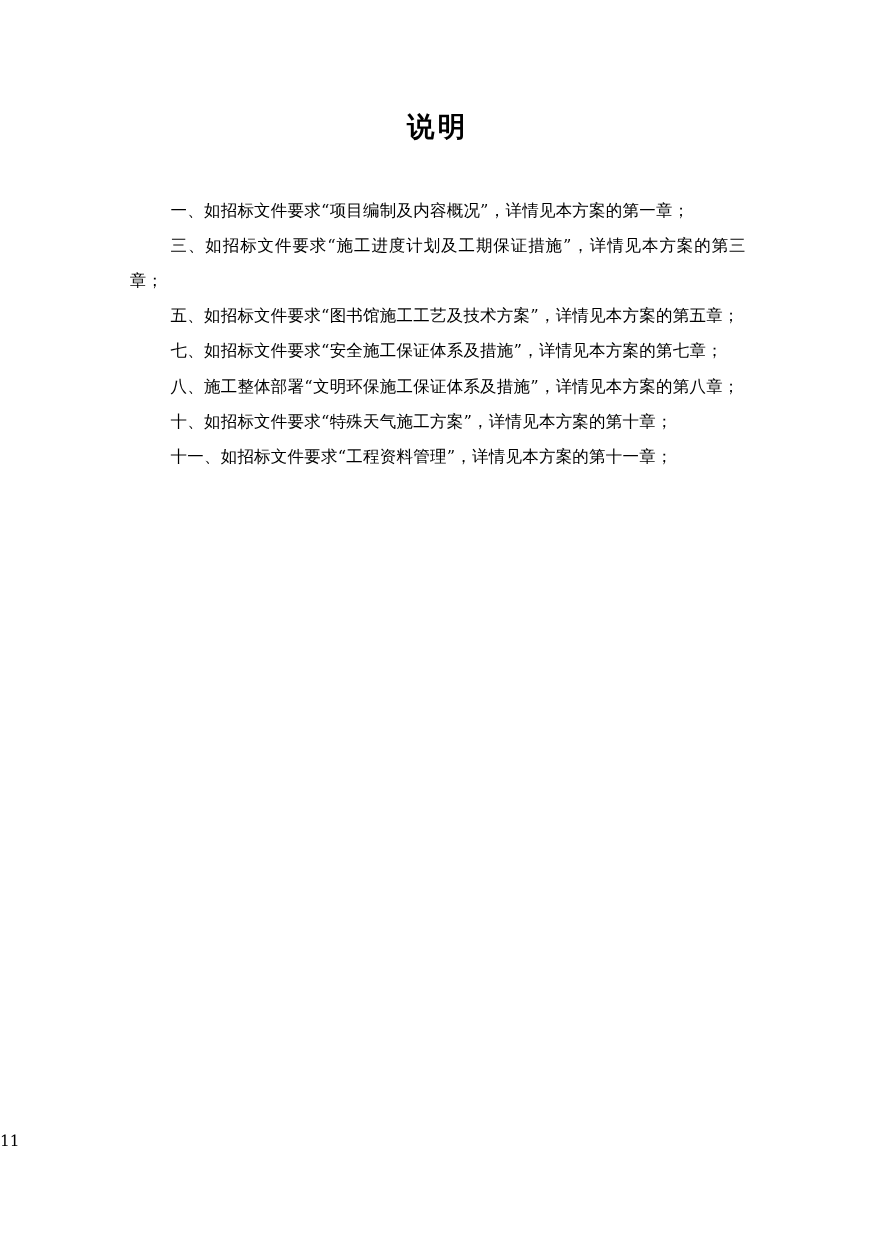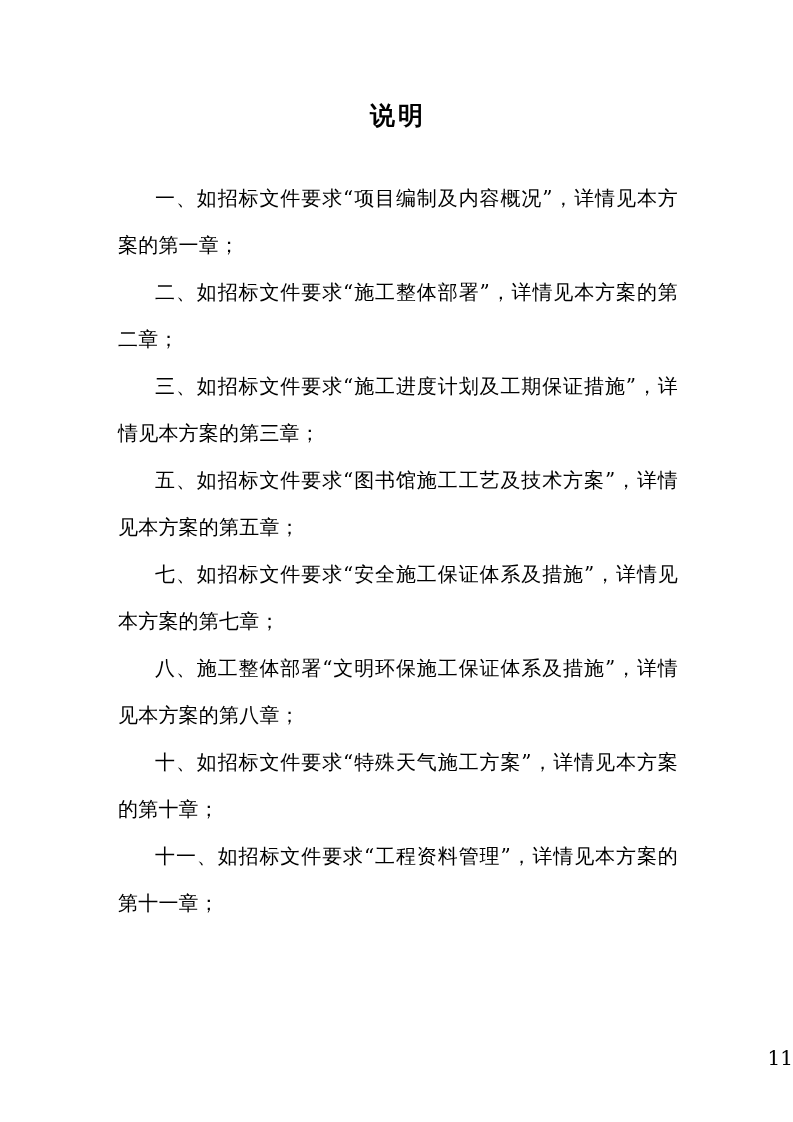--- a/index.html
+++ b/index.html
@@ -37,51 +37,49 @@
     letter-spacing: 3px;
     margin-top: 100px;
     margin-bottom: 0;
     line-height: 1.3;
     font-family: "DejaVu Serif", "Liberation Serif", serif;
   }
   .body-block {
     margin-top: 42px;
   }
   .para {
-    font-size: 20px;
-    line-height: 47px;
+    font-size: 15px;
+    line-height: 32px;
     text-align: justify;
     text-justify: inter-ideograph;
     text-indent: 37px;
     margin: 0;
     letter-spacing: 0.2px;
     font-family: "DejaVu Serif", "Liberation Serif", serif;
   }
   .page-number {
     position: absolute;
     left: 0;
     top: 1030px;
     width: 793px;
-    text-align: right;
-    font-size: 20px;
+    text-align: left;
+    font-size: 14px;
     font-family: "DejaVu Serif", "Liberation Serif", serif;
-    margin-top: 16px;
   }
 </style>
 </head>
 <body>
 
 <div class="page">
   <div class="content">
 
     <div class="doc-title">说明</div>
 
     <div class="body-block">
       <p class="para">一、如招标文件要求“项目编制及内容概况”，详情见本方案的第一章；</p>
-      <p class="para">二、如招标文件要求“施工整体部署”，详情见本方案的第二章；</p>
       <p class="para">三、如招标文件要求“施工进度计划及工期保证措施”，详情见本方案的第三章；</p>
       <p class="para">五、如招标文件要求“图书馆施工工艺及技术方案”，详情见本方案的第五章；</p>
       <p class="para">七、如招标文件要求“安全施工保证体系及措施”，详情见本方案的第七章；</p>
       <p class="para">八、施工整体部署“文明环保施工保证体系及措施”，详情见本方案的第八章；</p>
       <p class="para">十、如招标文件要求“特殊天气施工方案”，详情见本方案的第十章；</p>
       <p class="para">十一、如招标文件要求“工程资料管理”，详情见本方案的第十一章；</p>
     </div>
 
   </div>
 

